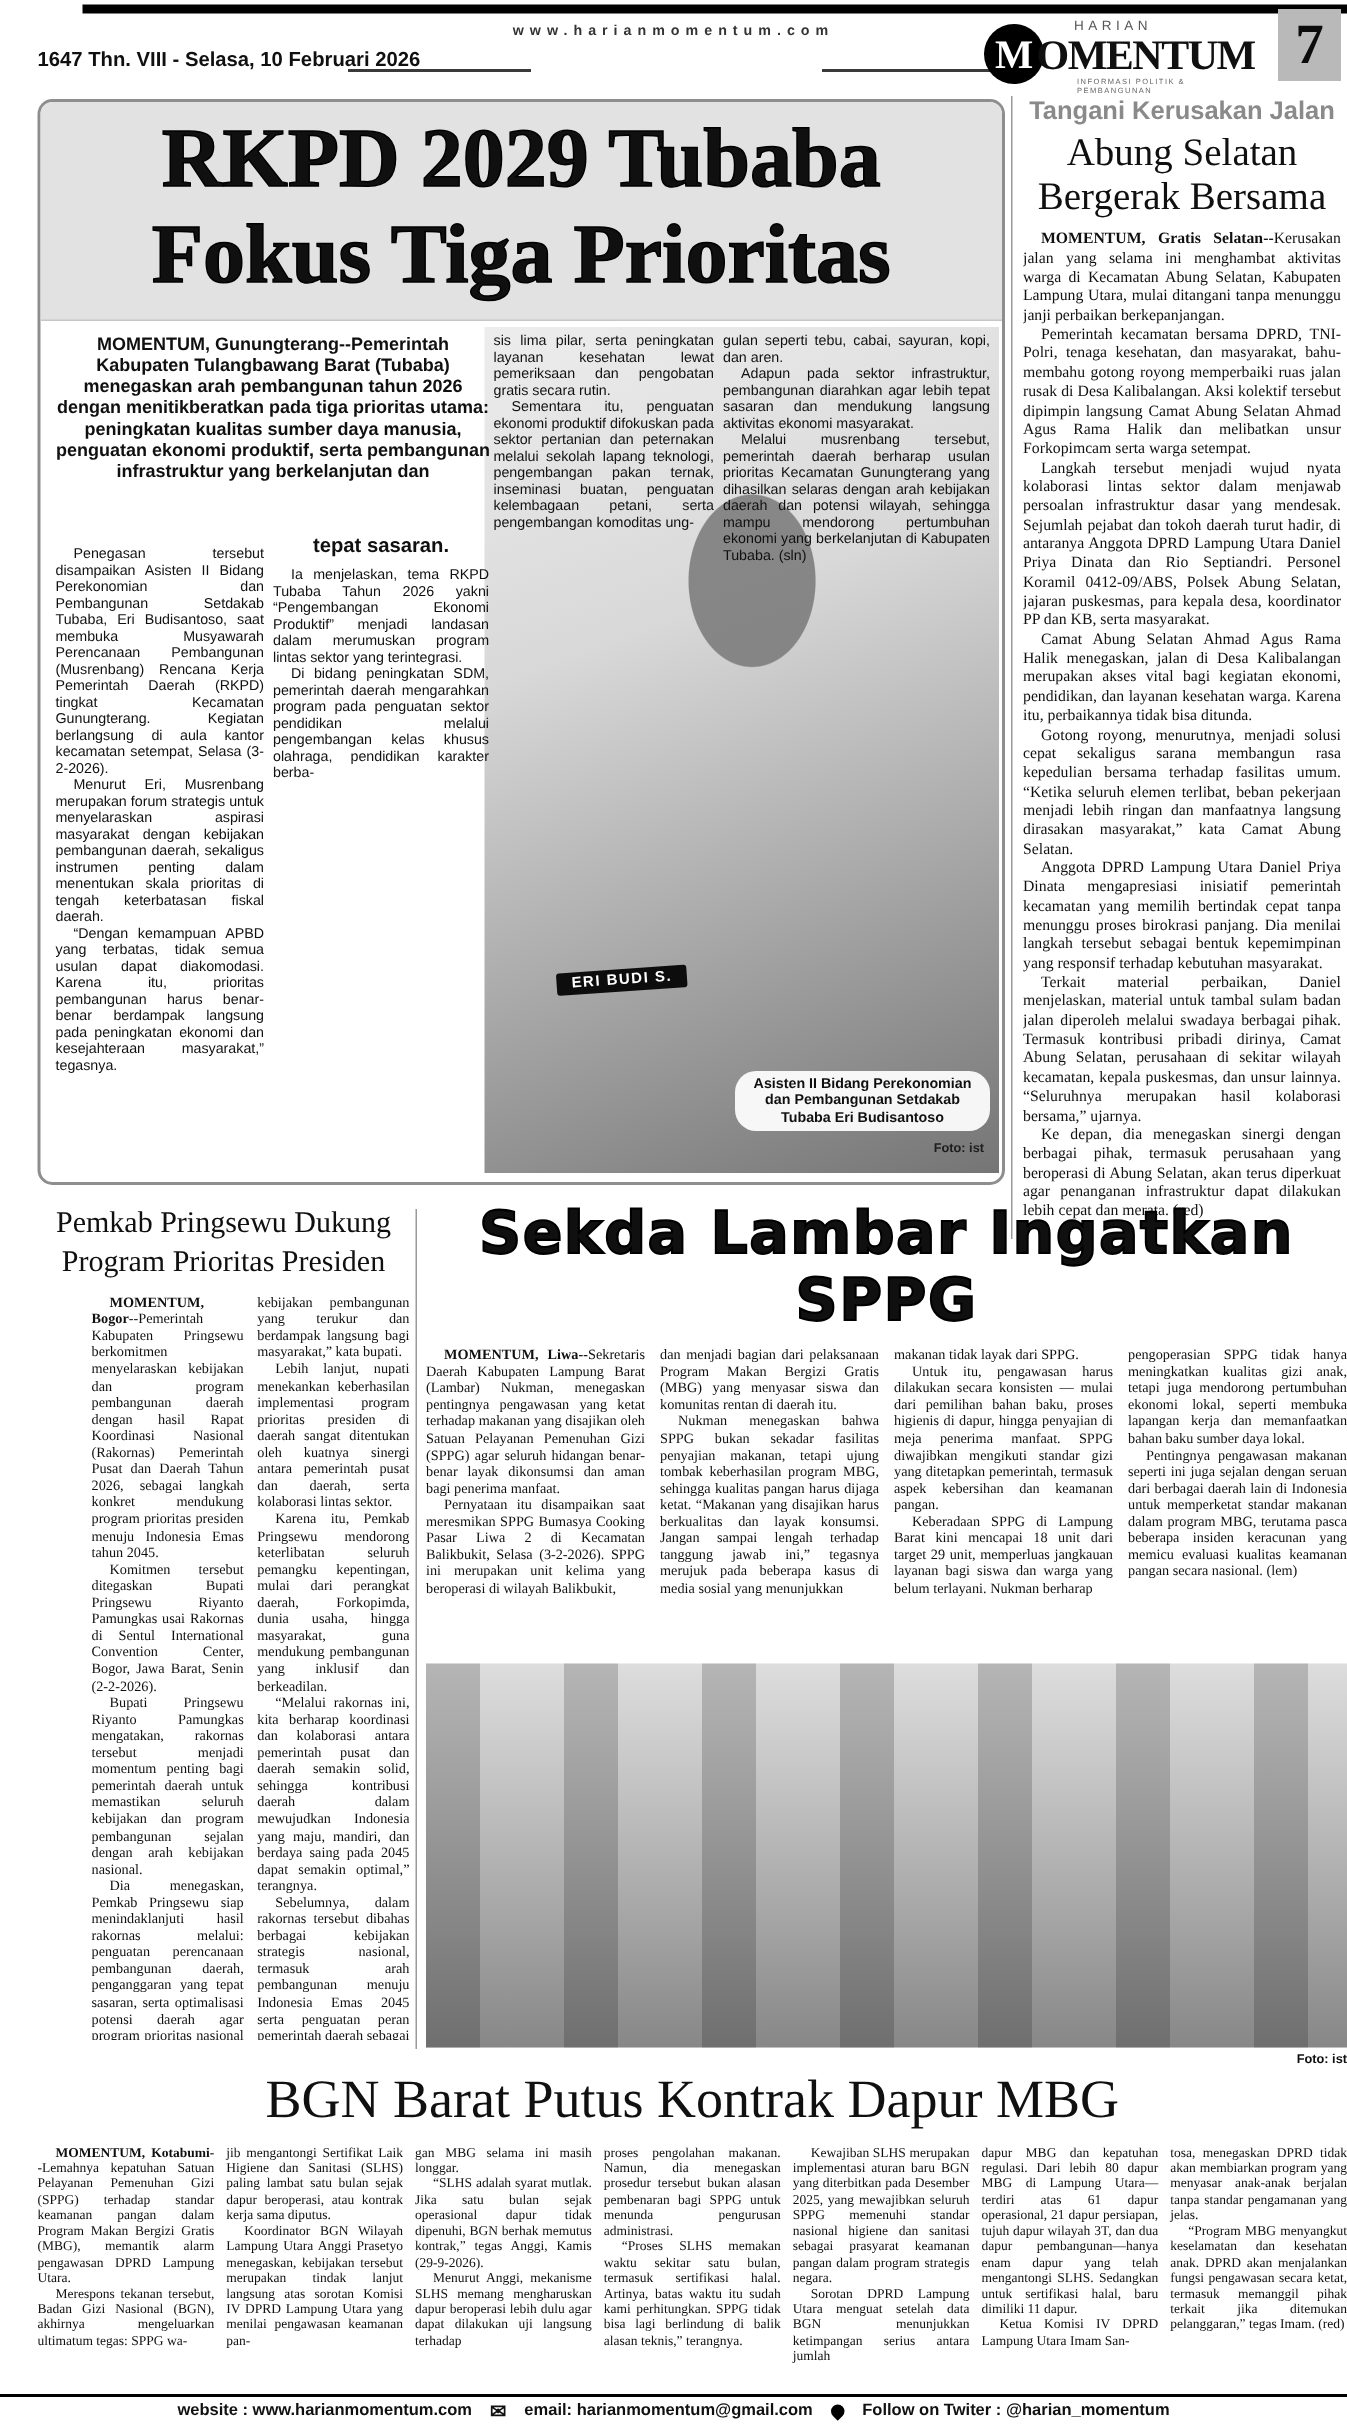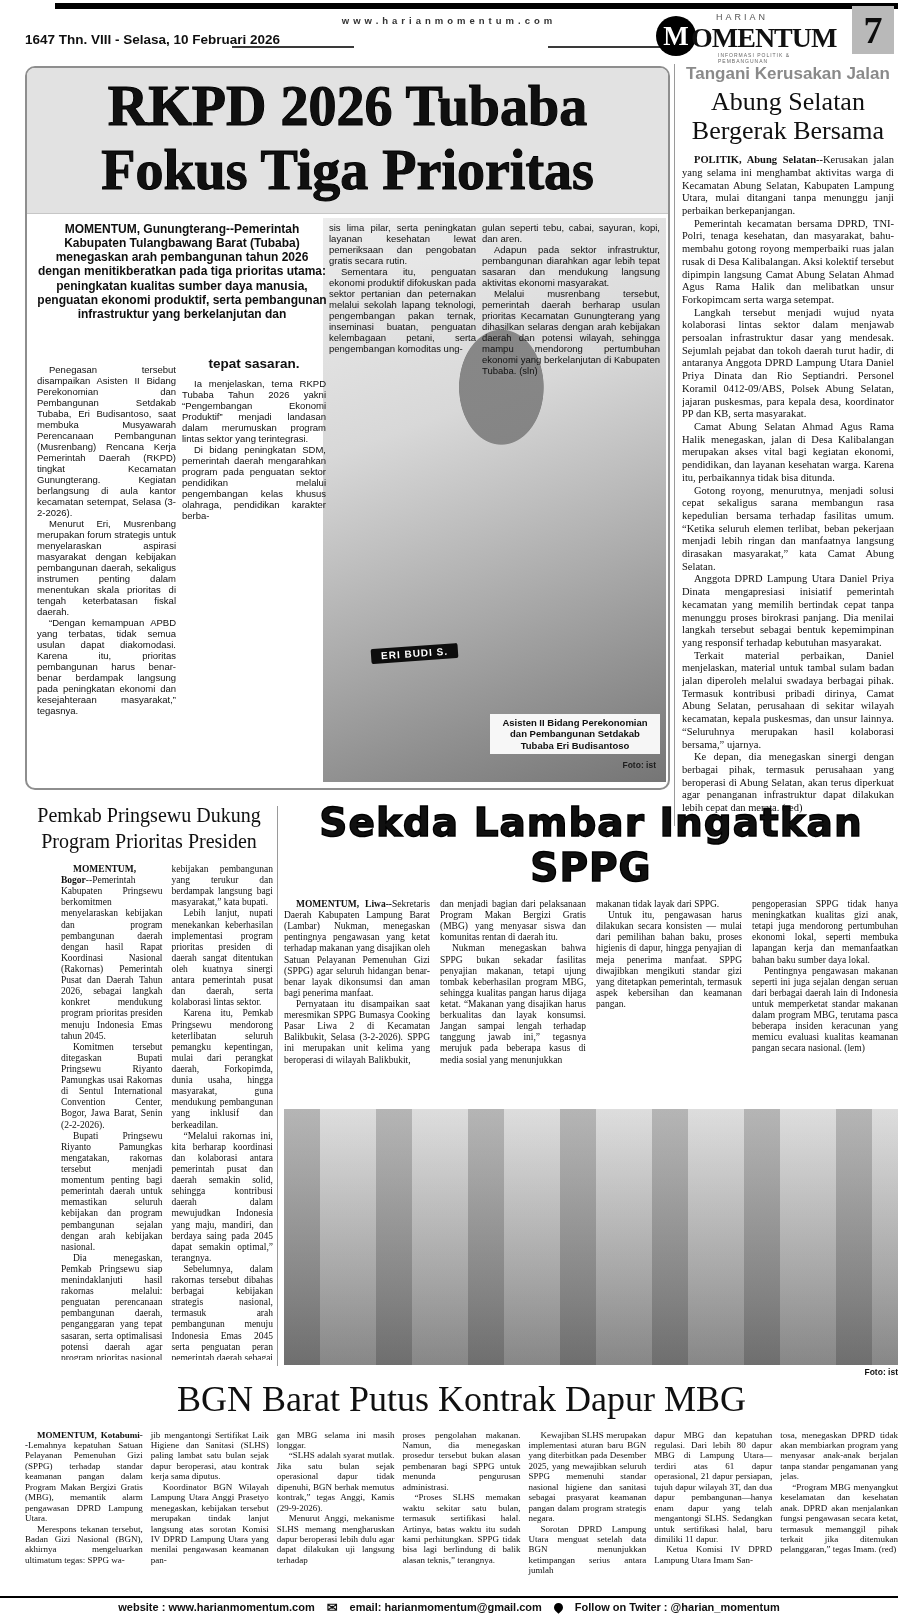--- a/index.html
+++ b/index.html
@@ -57,21 +57,21 @@
   .rkpd-lead { position:absolute; left:10px; top:8px; width:290px; font-weight:bold;
                font-size:12px; line-height:1.18; text-align:center; text-indent:0; }
   .rc { position:absolute; font-size:9.5px; line-height:1.16; }
   .c1 { left:10px;  top:150px; width:139px; }
   .c2 { left:155px; top:142px; width:144px; }
   .c3 { left:302px; top:8px;   width:147px; }
   .c4 { left:455px; top:8px;   width:178px; }
   .lead-end { font-weight:bold; font-size:13.5px; text-align:center; margin-bottom:6px; }
   .rkpd-caption { position:absolute; right:8px; bottom:34px; width:170px;
                   background:rgba(255,255,255,.93); font-size:9.5px; font-weight:bold;
-                  text-align:center; line-height:1.2; padding:3px 4px; }
+                  text-align:center; line-height:1.2; padding:3px 4px;border-radius:14px; }
   .rkpd-credit { position:absolute; right:12px; bottom:18px; font-size:8.5px; font-weight:bold;
                  color:#1d1d1d; }
 
   
   .abung { position:absolute; left:682px; top:64px; width:212px; height:764px; overflow:hidden; }
   .abung-kicker { text-align:center; font-family:"Liberation Sans",sans-serif; font-weight:bold;
                   font-size:17px; color:#8a8a8a; }
   .abung-h { text-align:center; font-size:26px; line-height:1.12; margin:3px 0 9px; }
   .abung p { font-size:10.5px; line-height:1.21; }
 
@@ -122,21 +122,21 @@
   <div class="logo">
     <div class="logo-harian">HARIAN</div>
     <div class="logo-m">M</div>
     <div class="logo-rest">OMENTUM</div>
     <div class="logo-tag">INFORMASI POLITIK &amp; PEMBANGUNAN</div>
   </div>
   <div class="pagenum">7</div>
 
   <section class="rkpd">
     <div class="rkpd-head">
-      <div>RKPD 2026 Tubaba</div>
+      <div>RKPD 2029 Tubaba</div>
       <div>Fokus Tiga Prioritas</div>
     </div>
     <div class="rkpd-body">
       <div class="rkpd-photo">
         <span class="eri-tag">ERI BUDI S.</span>
       </div>
       <p class="rkpd-lead">MOMENTUM, Gunungterang--Pemerintah Kabupaten Tulangbawang Barat (Tubaba) menegaskan arah pembangunan tahun 2026 dengan menitikberatkan pada tiga prioritas utama: peningkatan kualitas sumber daya manusia, penguatan ekonomi produktif, serta pembangunan infrastruktur yang berkelanjutan dan</p>
       <div class="rc c1">
         <p>Penegasan tersebut disampaikan Asisten II Bidang Perekonomian dan Pembangunan Setdakab Tubaba, Eri Budisantoso, saat membuka Musyawarah Perencanaan Pembangunan (Musrenbang) Rencana Kerja Pemerintah Daerah (RKPD) tingkat Kecamatan Gunungterang. Kegiatan berlangsung di aula kantor kecamatan setempat, Selasa (3-2-2026).</p>
         <p>Menurut Eri, Musrenbang merupakan forum strategis untuk menyelaraskan aspirasi masyarakat dengan kebijakan pembangunan daerah, sekaligus instrumen penting dalam menentukan skala prioritas di tengah keterbatasan fiskal daerah.</p>
@@ -162,21 +162,21 @@
   </section>
 
   <div class="vrule vr1"></div>
 
   <section class="abung">
     <div class="abung-kicker">Tangani Kerusakan Jalan</div>
     <div class="abung-h">
       <span>Abung Selatan</span><br>
       <span>Bergerak Bersama</span>
     </div>
-    <p><b>POLITIK, Abung Selatan--</b><span>Kerusakan jalan yang selama ini menghambat aktivitas warga di Kecamatan Abung Selatan, Kabupaten Lampung Utara, mulai ditangani tanpa menunggu janji perbaikan berkepanjangan.</span></p>
+    <p><b>MOMENTUM, Gratis Selatan--</b><span>Kerusakan jalan yang selama ini menghambat aktivitas warga di Kecamatan Abung Selatan, Kabupaten Lampung Utara, mulai ditangani tanpa menunggu janji perbaikan berkepanjangan.</span></p>
     <p>Pemerintah kecamatan bersama DPRD, TNI-Polri, tenaga kesehatan, dan masyarakat, bahu- membahu gotong royong memperbaiki ruas jalan rusak di Desa Kalibalangan. Aksi kolektif tersebut dipimpin langsung Camat Abung Selatan Ahmad Agus Rama Halik dan melibatkan unsur Forkopimcam serta warga setempat.</p>
     <p>Langkah tersebut menjadi wujud nyata kolaborasi lintas sektor dalam menjawab persoalan infrastruktur dasar yang mendesak. Sejumlah pejabat dan tokoh daerah turut hadir, di antaranya Anggota DPRD Lampung Utara Daniel Priya Dinata dan Rio Septiandri. Personel Koramil 0412-09/ABS, Polsek Abung Selatan, jajaran puskesmas, para kepala desa, koordinator PP dan KB, serta masyarakat.</p>
     <p>Camat Abung Selatan Ahmad Agus Rama Halik menegaskan, jalan di Desa Kalibalangan merupakan akses vital bagi kegiatan ekonomi, pendidikan, dan layanan kesehatan warga. Karena itu, perbaikannya tidak bisa ditunda.</p>
     <p>Gotong royong, menurutnya, menjadi solusi cepat sekaligus sarana membangun rasa kepedulian bersama terhadap fasilitas umum. “Ketika seluruh elemen terlibat, beban pekerjaan menjadi lebih ringan dan manfaatnya langsung dirasakan masyarakat,” kata Camat Abung Selatan.</p>
     <p>Anggota DPRD Lampung Utara Daniel Priya Dinata mengapresiasi inisiatif pemerintah kecamatan yang memilih bertindak cepat tanpa menunggu proses birokrasi panjang. Dia menilai langkah tersebut sebagai bentuk kepemimpinan yang responsif terhadap kebutuhan masyarakat.</p>
     <p>Terkait material perbaikan, Daniel menjelaskan, material untuk tambal sulam badan jalan diperoleh melalui swadaya berbagai pihak. Termasuk kontribusi pribadi dirinya, Camat Abung Selatan, perusahaan di sekitar wilayah kecamatan, kepala puskesmas, dan unsur lainnya. “Seluruhnya merupakan hasil kolaborasi bersama,” ujarnya.</p>
     <p>Ke depan, dia menegaskan sinergi dengan berbagai pihak, termasuk perusahaan yang beroperasi di Abung Selatan, akan terus diperkuat agar penanganan infrastruktur dapat dilakukan lebih cepat dan merata. (red)</p>
   </section>
 
   <section class="pringsewu">
@@ -212,20 +212,21 @@
         <p><b>MOMENTUM, Liwa--</b><span>Sekretaris Daerah Kabupaten Lampung Barat (Lambar) Nukman, menegaskan pentingnya pengawasan yang ketat terhadap makanan yang disajikan oleh Satuan Pelayanan Pemenuhan Gizi (SPPG) agar seluruh hidangan benar-benar layak dikonsumsi dan aman bagi penerima manfaat.</span></p>
         <p>Pernyataan itu disampaikan saat meresmikan SPPG Bumasya Cooking Pasar Liwa 2 di Kecamatan Balikbukit, Selasa (3-2-2026). SPPG ini merupakan unit kelima yang beroperasi di wilayah Balikbukit,</p>
       </div>
       <div>
         <p class="cont">dan menjadi bagian dari pelaksanaan Program Makan Bergizi Gratis (MBG) yang menyasar siswa dan komunitas rentan di daerah itu.</p>
         <p>Nukman menegaskan bahwa SPPG bukan sekadar fasilitas penyajian makanan, tetapi ujung tombak keberhasilan program MBG, sehingga kualitas pangan harus dijaga ketat. “Makanan yang disajikan harus berkualitas dan layak konsumsi. Jangan sampai lengah terhadap tanggung jawab ini,” tegasnya merujuk pada beberapa kasus di media sosial yang menunjukkan</p>
       </div>
       <div>
         <p class="cont">makanan tidak layak dari SPPG.</p>
         <p>Untuk itu, pengawasan harus dilakukan secara konsisten — mulai dari pemilihan bahan baku, proses higienis di dapur, hingga penyajian di meja penerima manfaat. SPPG diwajibkan mengikuti standar gizi yang ditetapkan pemerintah, termasuk aspek kebersihan dan keamanan pangan.</p>
+        <p>Keberadaan SPPG di Lampung Barat kini mencapai 18 unit dari target 29 unit, memperluas jangkauan layanan bagi siswa dan warga yang belum terlayani. Nukman berharap</p>
       </div>
       <div>
         <p class="cont">pengoperasian SPPG tidak hanya meningkatkan kualitas gizi anak, tetapi juga mendorong pertumbuhan ekonomi lokal, seperti membuka lapangan kerja dan memanfaatkan bahan baku sumber daya lokal.</p>
         <p>Pentingnya pengawasan makanan seperti ini juga sejalan dengan seruan dari berbagai daerah lain di Indonesia untuk memperketat standar makanan dalam program MBG, terutama pasca beberapa insiden keracunan yang memicu evaluasi kualitas keamanan pangan secara nasional. (lem)</p>
       </div>
     </div>
     <div class="sekda-photo"></div>
     <div class="sekda-credit">Foto: ist</div>
 
   </section>

